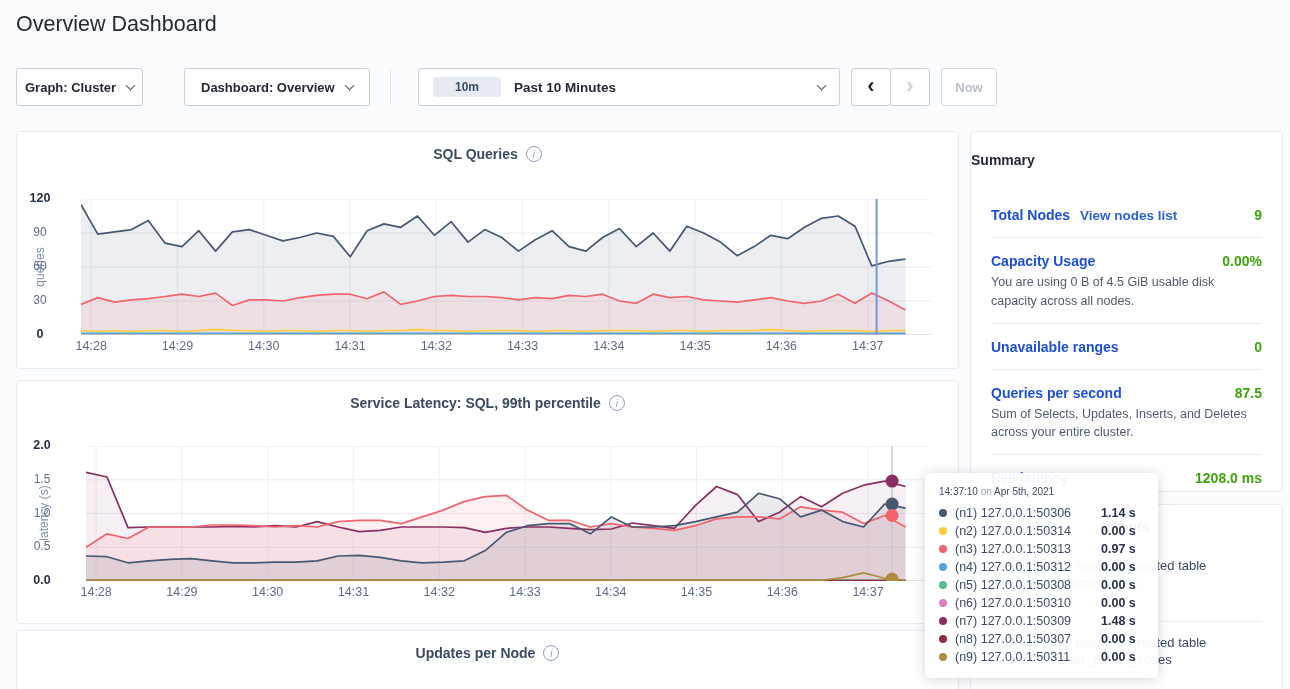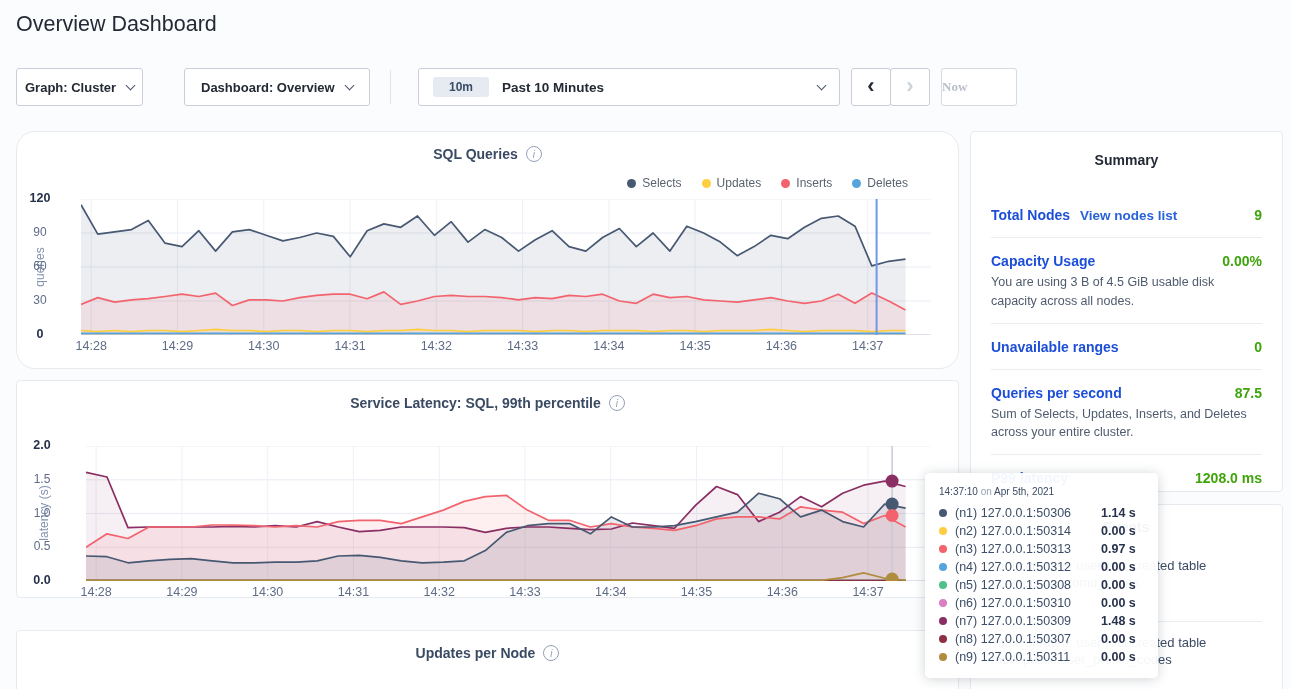--- a/index.html
+++ b/index.html
@@ -11,21 +11,21 @@
   }
   .page-title { position:absolute; left:16px; top:12px; font-size:21.5px; font-weight:500; color:#242a35; }
 
   
   .btn { position:absolute; top:68px; height:38px; background:#fff; border:1px solid #c9cfd8;
          border-radius:3px; display:flex; align-items:center; font-size:13px; font-weight:bold;
          color:#242a35; cursor:pointer; }
   .chev { width:7px; height:7px; border-right:1.6px solid #4a5568; border-bottom:1.6px solid #4a5568;
           transform:rotate(45deg); margin-left:11px; margin-top:-3px; }
   .toolbar-divider { position:absolute; left:390px; top:70px; width:1px; height:34px; background:#e0e4e9; }
-  .badge { background:#e6ebf2; border-radius:3px; padding:3px 16px; font-size:12px; font-weight:bold;
+  .badge { background:#e6ebf2; border-radius:3px; padding:3px 22px; font-size:12px; font-weight:bold;
            color:#394b66; margin-right:13px; }
   .arrow { font-size:22px; font-weight:bold; line-height:1; padding-bottom:3px; }
 
   
   .panel { position:absolute; background:#fff; border:1px solid #e7eaef; border-radius:4px; }
   .panel-head { display:flex; justify-content:center; align-items:center; gap:8px; padding-top:14px; }
   .panel-title { font-size:14px; font-weight:bold; color:#3a4a63; }
   .info-icon { width:16px; height:16px; border:1px solid #93a1bb; border-radius:50%;
                color:#93a1bb; font-size:10px; display:flex; align-items:center; justify-content:center;
                font-style:italic; cursor:pointer; }
@@ -36,21 +36,21 @@
   .plot svg { display:block; }
   .yticks { position:absolute; }
   .yticks span { position:absolute; right:6px; width:100%; text-align:center; font-size:12px; color:#5f6c87; }
   .yticks span.bold { font-weight:bold; color:#25304a; font-size:12.5px; }
   .xticks { position:absolute; height:16px;padding-left:20px; }
   .xticks span { position:absolute; transform:translateX(-50%); font-size:12.5px; color:#5f6c87; white-space:nowrap; }
   .ylab { position:absolute; width:90px; text-align:center; transform:rotate(-90deg);
           font-size:12px; color:#8291ad; }
 
   
-  .sum-title { text-align:center; font-weight:bold; font-size:14px; padding-top:20px; }
+  .sum-title { text-align:left; font-weight:bold; font-size:14px; padding-top:20px; }
   .sum-body { margin-top:24px; padding:0 20px; }
   .sum-row { display:flex; align-items:baseline; padding:15px 0 14px; }
   .sum-label { font-weight:bold; font-size:14px; color:#1d4ed8; }
   .sum-link { margin-left:10px; font-weight:bold; font-size:13.5px; color:#2962d9; cursor:pointer; }
   .sum-value { margin-left:auto; font-weight:bold; font-size:14px; color:#3fa40b; }
   .sum-desc { font-size:12.5px; color:#4f5b6e; line-height:1.5; padding:0 0 12px; margin-top:-10px; }
   .divider { height:1px; background:#e9ecf0; }
 
   
   .events-title { text-align:center; font-weight:bold; font-size:14px; padding-top:14px; margin-bottom:10px; }
@@ -87,35 +87,29 @@
   <span class="badge">10m</span>
   <span>Past 10 Minutes</span>
   <span class="chev" style="margin-left:auto;"></span>
 </div>
 <div class="btn" style="left:851px; width:40px; justify-content:center;">
   <span class="arrow">‹</span>
 </div>
 <div class="btn" style="left:890px; width:40px; justify-content:center; color:#ccd2da;">
   <span class="arrow">›</span>
 </div>
-<div class="btn" style="left:941px; width:76px; color:#b9c0ca; border-color:#d6dae1;font-family:Liberation Serif, serif;">
+<div class="btn" style="left:941px; width:56px; justify-content:center; color:#b9c0ca; border-color:#d6dae1;">
   <span>Now</span>
 </div>
 
-<section class="panel" style="left:16px; top:131px; width:943px; height:238px;border-radius:19px;">
+<section class="panel" style="left:16px; top:131px; width:943px; height:238px;">
   <div class="panel-head">
     <span class="panel-title">SQL Queries</span>
     <span class="info-icon">i</span>
   </div>
-  <div class="legend">
-      <span class="legend-item"><i style="background:#475872"></i>Selects</span>
-      <span class="legend-item"><i style="background:#FFCD40"></i>Updates</span>
-      <span class="legend-item"><i style="background:#F2636E"></i>Inserts</span>
-      <span class="legend-item"><i style="background:#56A4DC"></i>Deletes</span>
-    </div>
   <div class="ylab" style="left:-22px; top:128px;">queries</div>
   <div class="yticks" style="left:0; top:67px; width:58px; height:136px;">
       <span class=" bold" style="top:128px">0</span>
       <span class="" style="top:94px">30</span>
       <span class="" style="top:60px">60</span>
       <span class="" style="top:26px">90</span>
       <span class=" bold" style="top:-8px">120</span>
     </div>
   <div class="plot" style="left:64px; top:67px;">
     <svg width="850" height="136">
@@ -152,21 +146,21 @@
       <span style="left:31.65%">14:31</span>
       <span style="left:41.80%">14:32</span>
       <span style="left:51.95%">14:33</span>
       <span style="left:62.10%">14:34</span>
       <span style="left:72.25%">14:35</span>
       <span style="left:82.40%">14:36</span>
       <span style="left:92.55%">14:37</span>
     </div>
 </section>
 
-<section class="panel" style="left:16px; top:380px; width:943px; height:218px;">
+<section class="panel" style="left:16px; top:380px; width:943px; height:244px;">
   <div class="panel-head">
     <span class="panel-title">Service Latency: SQL, 99th percentile</span>
     <span class="info-icon">i</span>
   </div>
   <div class="ylab" style="left:-18px; top:125px;">latency (s)</div>
   <div class="yticks" style="left:0; top:65px; width:62px; height:135px;">
       <span class=" bold" style="top:127px">0.0</span>
       <span class="" style="top:93px">0.5</span>
       <span class="" style="top:60px">1.0</span>
       <span class="" style="top:26px">1.5</span>
@@ -241,21 +235,21 @@
      </div>
 
    </div>
       <div class="divider"></div>
       <div class="sum-item">
      <div class="sum-row">
        <span class="sum-label">Capacity Usage</span>
 
        <span class="sum-value">0.00%</span>
      </div>
-     <div class="sum-desc">You are using 3 B of 4.5 GiB usable disk capacity across all nodes.</div>
+     <div class="sum-desc">You are using 0 B of 4.5 GiB usable disk capacity across all nodes.</div>
    </div>
       <div class="divider"></div>
       <div class="sum-item">
      <div class="sum-row">
        <span class="sum-label">Unavailable ranges</span>
 
        <span class="sum-value">0</span>
      </div>
 
    </div>

